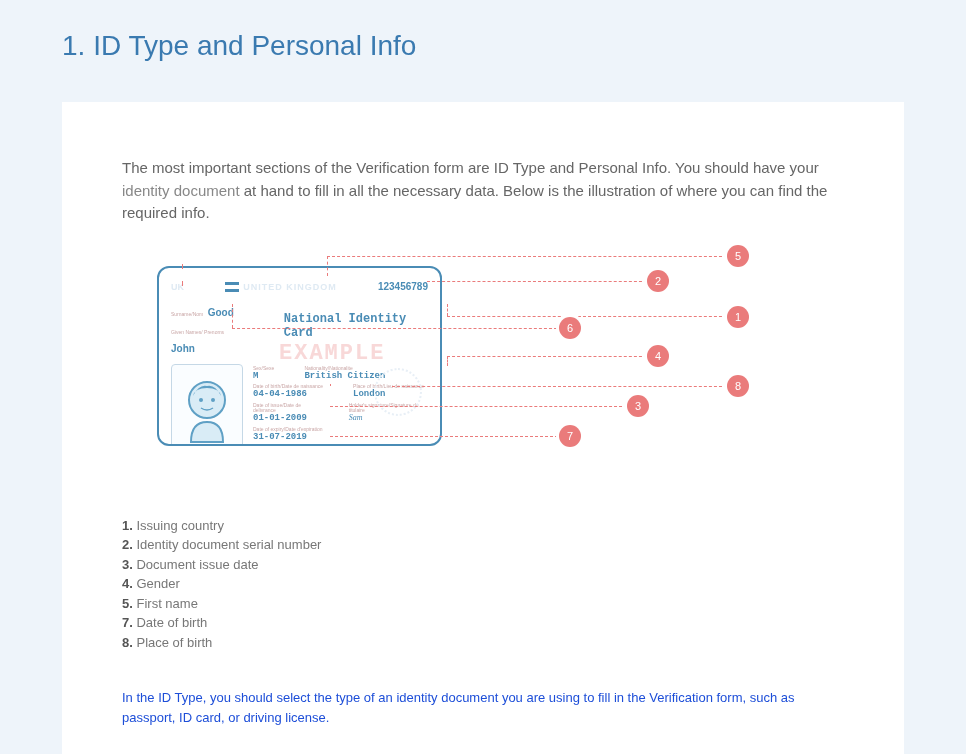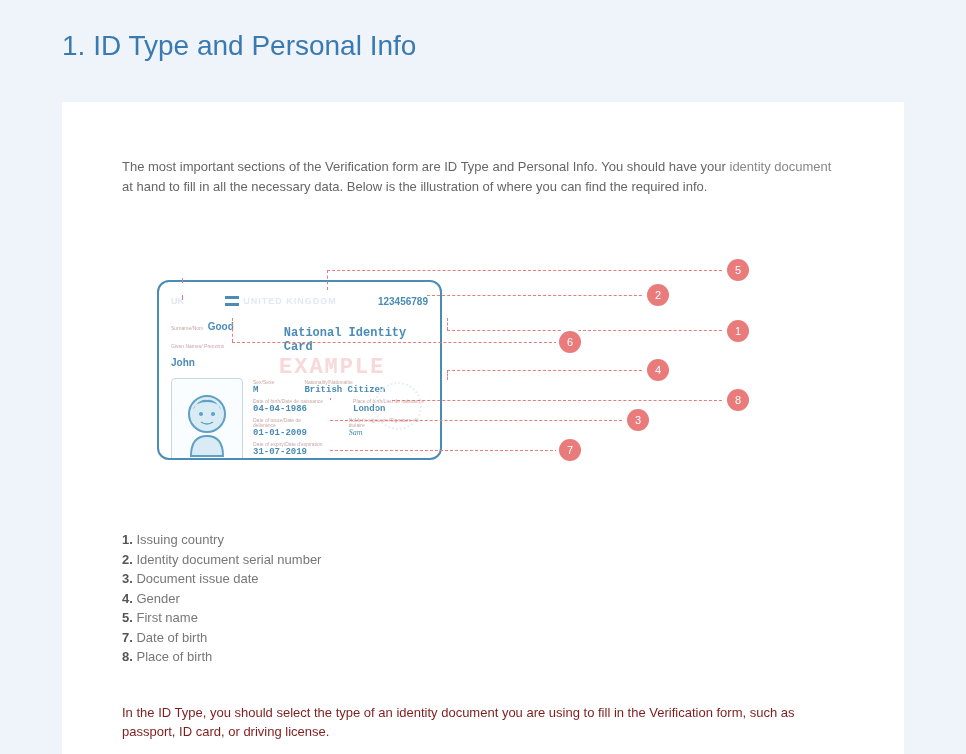--- a/index.html
+++ b/index.html
@@ -17,24 +17,24 @@
       font-size: 28px;
       font-weight: 300;
       color: #3a7ab0;
       margin-bottom: 40px;
     }
     .card {
       background: #fff;
       padding: 55px 60px 40px 60px;
     }
     .intro-text {
-      font-size: 13px;
+      font-size: 15px;
       line-height: 1.5;
       color: #666;
-      margin-bottom: 64px;
+      margin-bottom: 21px;
     }
     .link-style {
       color: #888;
     }
     .illustration {
       position: relative;
       width: 680px;
       height: 220px;
       margin-bottom: 50px;
       margin-left: 5px;
@@ -203,21 +203,21 @@
       color: #777;
       line-height: 1.5;
     }
     .legend-item b {
       color: #555;
       font-weight: bold;
     }
     .closing-text {
       font-size: 13px;
       line-height: 1.5;
-      color: #7f1d1d;
+      color: #1d4ed8;
     }
     .stamp-circle {
       position: absolute;
       right: 18px;
       bottom: 28px;
       width: 48px;
       height: 48px;
       border: 2px dotted #e8eff6;
       border-radius: 50%;
       z-index: 0;

